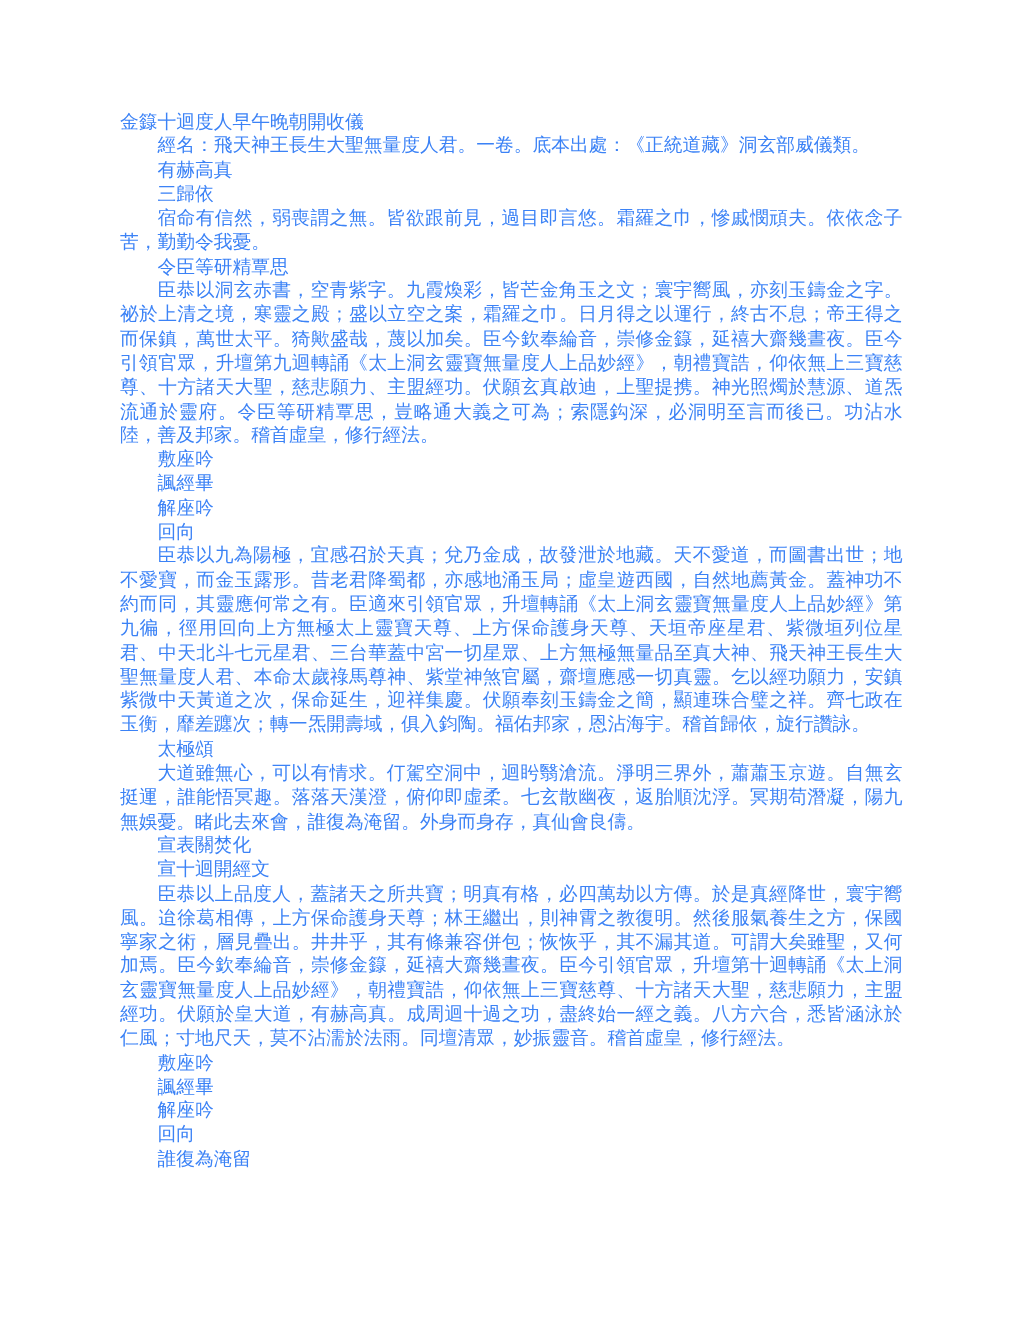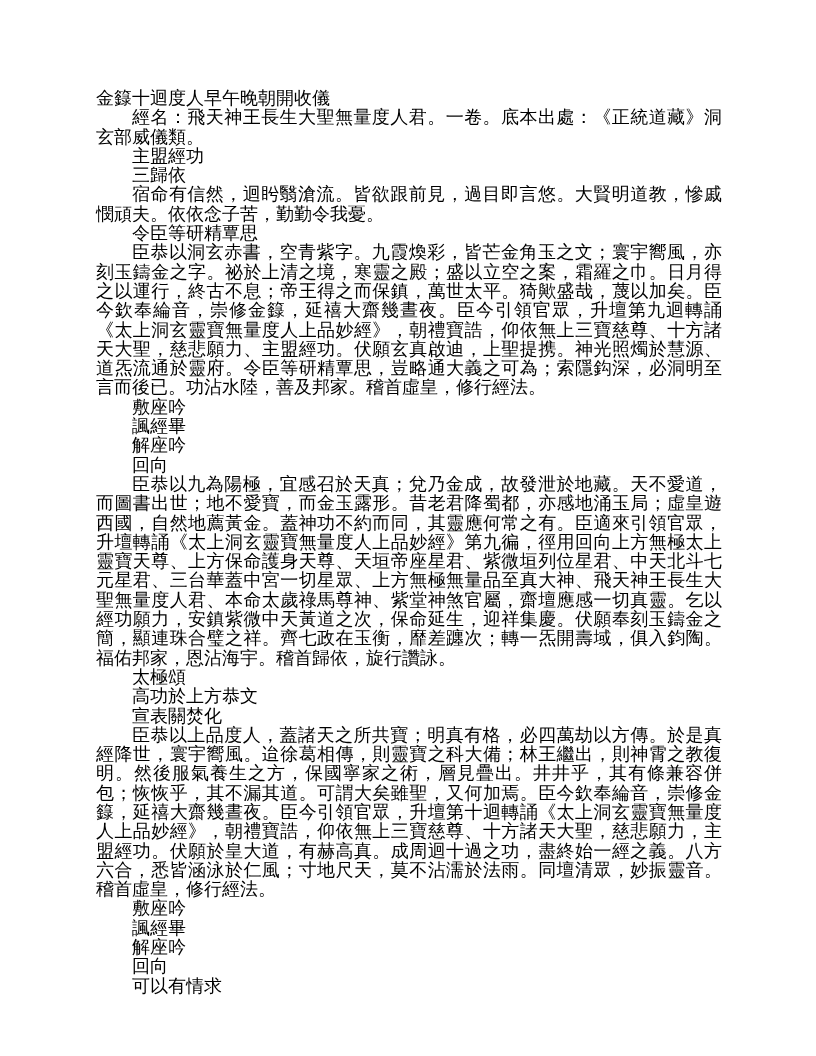--- a/index.html
+++ b/index.html
@@ -12,23 +12,23 @@
     width: 816px;
     height: 1056px;
     background: #ffffff;
     overflow: hidden;
   }
   .textblock {
     position: absolute;
     left: 96px;
     top: 88px;
     width: 626px;
-    color: #000000;
+    color: #3b82f6;
     font-family: "DejaVu Serif", "Liberation Serif", serif;
-    font-size: 18px;
+    font-size: 15px;
     line-height: 19.3px;
     text-align: justify;
     text-justify: inter-ideograph;
   }
   .textblock p {
     margin: 0;
     padding: 0;
     text-indent: 2em;
     word-break: break-all;
   }
@@ -36,33 +36,34 @@
     text-indent: 0;
   }
 </style>
 </head>
 <body>
 
 <div class="page">
   <div class="textblock">
     <p class="doc-title">金籙十迴度人早午晚朝開收儀</p>
     <p>經名：飛天神王長生大聖無量度人君。一卷。底本出處：《正統道藏》洞玄部威儀類。</p>
-    <p>主盟經功</p>
+    <p>有赫高真</p>
     <p>三歸依</p>
-    <p>宿命有信然，迴盻翳滄流。皆欲跟前見，過目即言悠。大賢明道教，慘戚憫頑夫。依依念子苦，勤勤令我憂。</p>
+    <p>宿命有信然，弱喪謂之無。皆欲跟前見，過目即言悠。霜羅之巾，慘戚憫頑夫。依依念子苦，勤勤令我憂。</p>
     <p>令臣等研精覃思</p>
     <p>臣恭以洞玄赤書，空青紫字。九霞煥彩，皆芒金角玉之文；寰宇嚮風，亦刻玉鑄金之字。祕於上清之境，寒靈之殿；盛以立空之案，霜羅之巾。日月得之以運行，終古不息；帝王得之而保鎮，萬世太平。猗歟盛哉，蔑以加矣。臣今欽奉綸音，崇修金籙，延禧大齋幾晝夜。臣今引領官眾，升壇第九迴轉誦《太上洞玄靈寶無量度人上品妙經》，朝禮寶誥，仰依無上三寶慈尊、十方諸天大聖，慈悲願力、主盟經功。伏願玄真啟迪，上聖提携。神光照燭於慧源、道炁流通於靈府。令臣等研精覃思，豈略通大義之可為；索隱鈎深，必洞明至言而後已。功沾水陸，善及邦家。稽首虛皇，修行經法。</p>
     <p>敷座吟</p>
     <p>諷經畢</p>
     <p>解座吟</p>
     <p>回向</p>
     <p>臣恭以九為陽極，宜感召於天真；兌乃金成，故發泄於地藏。天不愛道，而圖書出世；地不愛寶，而金玉露形。昔老君降蜀都，亦感地涌玉局；虛皇遊西國，自然地薦黃金。蓋神功不約而同，其靈應何常之有。臣適來引領官眾，升壇轉誦《太上洞玄靈寶無量度人上品妙經》第九徧，徑用回向上方無極太上靈寶天尊、上方保命護身天尊、天垣帝座星君、紫微垣列位星君、中天北斗七元星君、三台華蓋中宮一切星眾、上方無極無量品至真大神、飛天神王長生大聖無量度人君、本命太歲祿馬尊神、紫堂神煞官屬，齋壇應感一切真靈。乞以經功願力，安鎮紫微中天黃道之次，保命延生，迎祥集慶。伏願奉刻玉鑄金之簡，顯連珠合璧之祥。齊七政在玉衡，靡差躔次；轉一炁開壽域，俱入鈞陶。福佑邦家，恩沾海宇。稽首歸依，旋行讚詠。</p>
     <p>太極頌</p>
-    <p>高功於上方恭文</p>
+    <p>大道雖無心，可以有情求。仃駕空洞中，迴盻翳滄流。淨明三界外，蕭蕭玉京遊。自無玄挺運，誰能悟冥趣。落落天漢澄，俯仰即虛柔。七玄散幽夜，返胎順沈浮。冥期苟潛凝，陽九無娛憂。睹此去來會，誰復為淹留。外身而身存，真仙會良儔。</p>
     <p>宣表關焚化</p>
-    <p>臣恭以上品度人，蓋諸天之所共寶；明真有格，必四萬劫以方傳。於是真經降世，寰宇嚮風。迨徐葛相傳，則靈寶之科大備；林王繼出，則神霄之教復明。然後服氣養生之方，保國寧家之術，層見疊出。井井乎，其有條兼容併包；恢恢乎，其不漏其道。可謂大矣雖聖，又何加焉。臣今欽奉綸音，崇修金籙，延禧大齋幾晝夜。臣今引領官眾，升壇第十迴轉誦《太上洞玄靈寶無量度人上品妙經》，朝禮寶誥，仰依無上三寶慈尊、十方諸天大聖，慈悲願力，主盟經功。伏願於皇大道，有赫高真。成周迴十過之功，盡終始一經之義。八方六合，悉皆涵泳於仁風；寸地尺天，莫不沾濡於法雨。同壇清眾，妙振靈音。稽首虛皇，修行經法。</p>
+    <p>宣十迴開經文</p>
+    <p>臣恭以上品度人，蓋諸天之所共寶；明真有格，必四萬劫以方傳。於是真經降世，寰宇嚮風。迨徐葛相傳，上方保命護身天尊；林王繼出，則神霄之教復明。然後服氣養生之方，保國寧家之術，層見疊出。井井乎，其有條兼容併包；恢恢乎，其不漏其道。可謂大矣雖聖，又何加焉。臣今欽奉綸音，崇修金籙，延禧大齋幾晝夜。臣今引領官眾，升壇第十迴轉誦《太上洞玄靈寶無量度人上品妙經》，朝禮寶誥，仰依無上三寶慈尊、十方諸天大聖，慈悲願力，主盟經功。伏願於皇大道，有赫高真。成周迴十過之功，盡終始一經之義。八方六合，悉皆涵泳於仁風；寸地尺天，莫不沾濡於法雨。同壇清眾，妙振靈音。稽首虛皇，修行經法。</p>
     <p>敷座吟</p>
     <p>諷經畢</p>
     <p>解座吟</p>
     <p>回向</p>
-    <p>可以有情求</p>
+    <p>誰復為淹留</p>
   </div>
 </div>
 
 </body></html>

